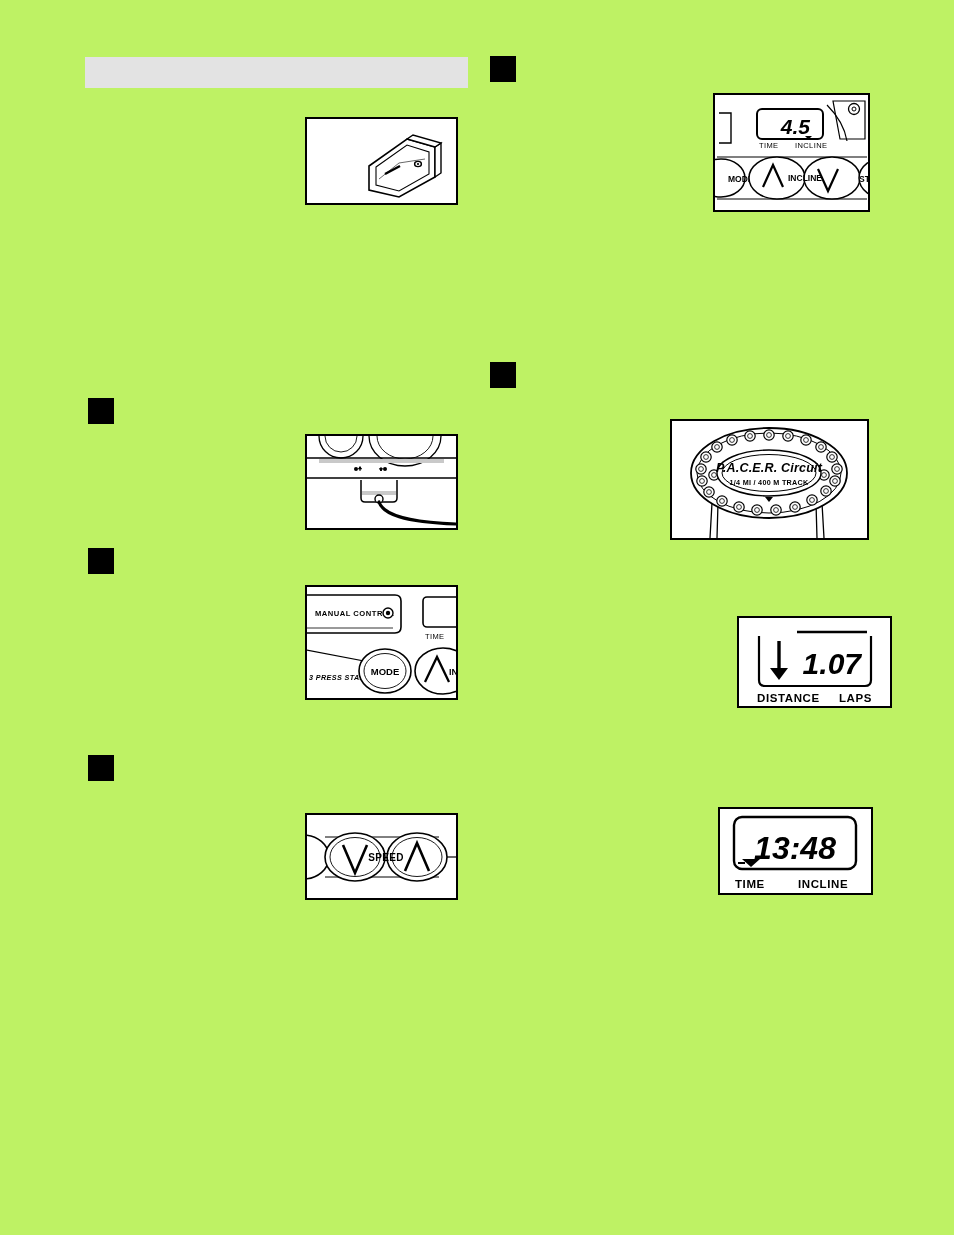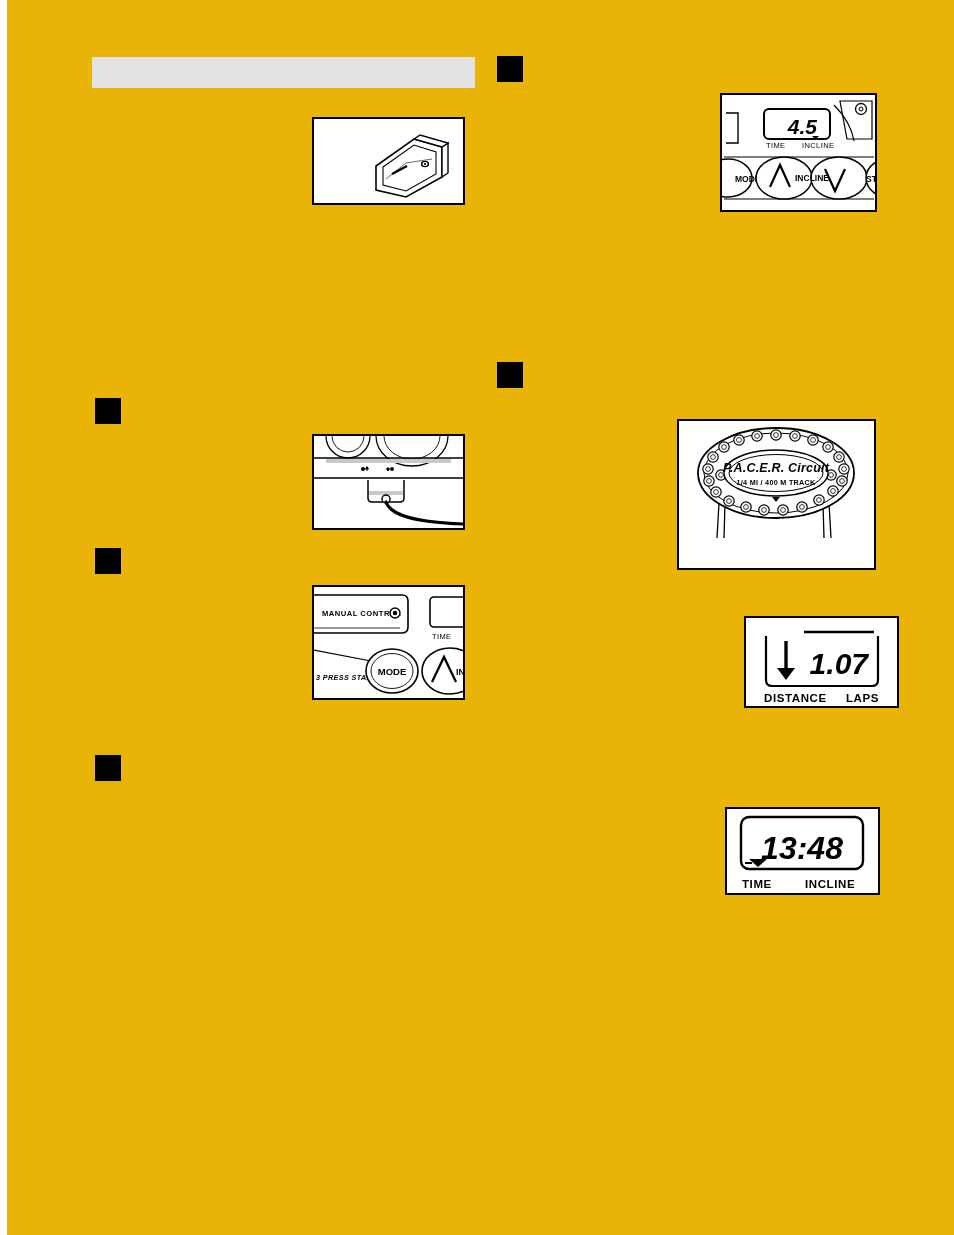--- a/index.html
+++ b/index.html
@@ -11,22 +11,21 @@
     width: 954px;
     height: 1235px;
     position: relative;
     font-family: "Liberation Sans", sans-serif;
     color: #000000;
     overflow: hidden;
   }
   .page {
     position: absolute;
     inset: 0;
-    background: #eab308;
-    margin-left: 7px;
+    background: #bef264;
   }
 
   
   .header-bar {
     position: absolute;
     left: 85px;
     top: 57px;
     width: 383px;
     height: 31px;
     background: #e3e3e3;
@@ -179,22 +178,42 @@
       <ellipse cx="78" cy="84" rx="26" ry="22" fill="#ffffff" stroke="#000000" stroke-width="1.6"></ellipse>
       <ellipse cx="78" cy="84" rx="21" ry="17.5" fill="none" stroke="#000000" stroke-width="0.9"></ellipse>
       <text class="lbl" x="78" y="88" text-anchor="middle" font-size="9.5" font-weight="bold">MODE</text>
 
       <ellipse cx="136" cy="84" rx="28" ry="23" fill="#ffffff" stroke="#000000" stroke-width="1.6"></ellipse>
       <path d="M118,95 L130,70 L142,95" stroke="#000000" stroke-width="2.3" fill="none"></path>
       <text class="lbl" x="142" y="88" font-size="9" font-weight="bold">INCLINE</text>
     </svg>
   </div>
 
-
-  <div class="figbox" style="left:670px;top:419px;width:199px;height:151px;">
+  <div class="figbox" style="left:305px;top:813px;width:153px;height:87px;">
+    <svg width="149" height="83" viewBox="0 0 149 83">
+
+      <ellipse cx="-4" cy="42" rx="26" ry="22" fill="#ffffff" stroke="#000000" stroke-width="1.6"></ellipse>
+
+      <path d="M18,22 L132,22 M18,62 L132,62" stroke="#000000" stroke-width="1" fill="none"></path>
+
+      <ellipse cx="48" cy="42" rx="30" ry="24" fill="#ffffff" stroke="#000000" stroke-width="1.6"></ellipse>
+      <ellipse cx="48" cy="42" rx="25" ry="19.5" fill="none" stroke="#000000" stroke-width="0.9"></ellipse>
+      <path d="M36,30 L48,58 L60,30" stroke="#000000" stroke-width="2.6" fill="none"></path>
+
+      <ellipse cx="110" cy="42" rx="30" ry="24" fill="#ffffff" stroke="#000000" stroke-width="1.6"></ellipse>
+      <ellipse cx="110" cy="42" rx="25" ry="19.5" fill="none" stroke="#000000" stroke-width="0.9"></ellipse>
+      <path d="M98,56 L110,28 L122,56" stroke="#000000" stroke-width="2.6" fill="none"></path>
+
+      <text class="lbl" x="79" y="46" text-anchor="middle" font-size="10" font-weight="bold" letter-spacing="0.3">SPEED</text>
+
+      <path d="M140,42 L149,42" stroke="#000000" stroke-width="1.2"></path>
+    </svg>
+  </div>
+
+  <div class="figbox" style="left:670px;top:419px;width:199px;height:121px;">
     <svg width="195" height="117" viewBox="0 0 195 117">
 
       <path d="M40,82 L38,117 M46,82 L45,117" stroke="#000000" stroke-width="1.3" fill="none"></path>
       <path d="M150,82 L152,117 M144,82 L145,117" stroke="#000000" stroke-width="1.3" fill="none"></path>
 
       <ellipse cx="97" cy="52" rx="78" ry="45" fill="#ffffff" stroke="#000000" stroke-width="1.8"></ellipse>
       <ellipse cx="97" cy="52" rx="72" ry="40" fill="none" stroke="#000000" stroke-width="1"></ellipse>
 
       <g fill="#ffffff" stroke="#000000" stroke-width="1.2">
         <circle cx="97" cy="14" r="5.2"></circle>

